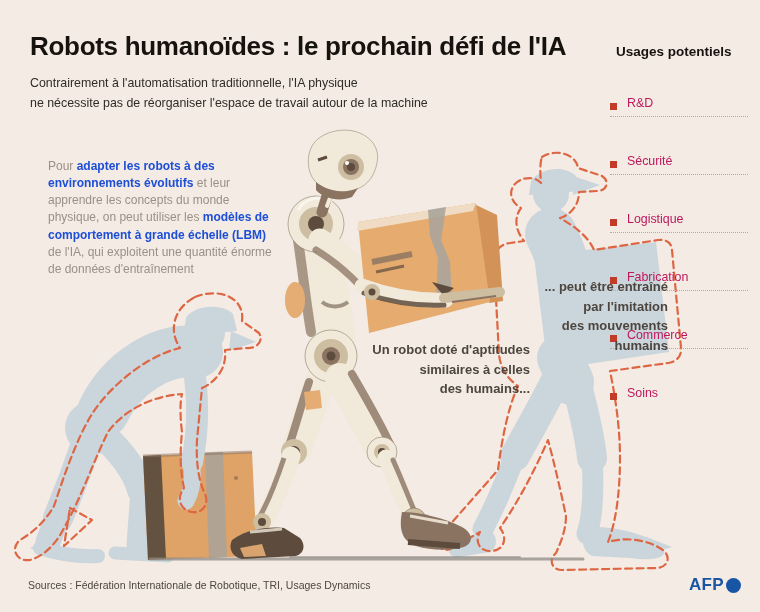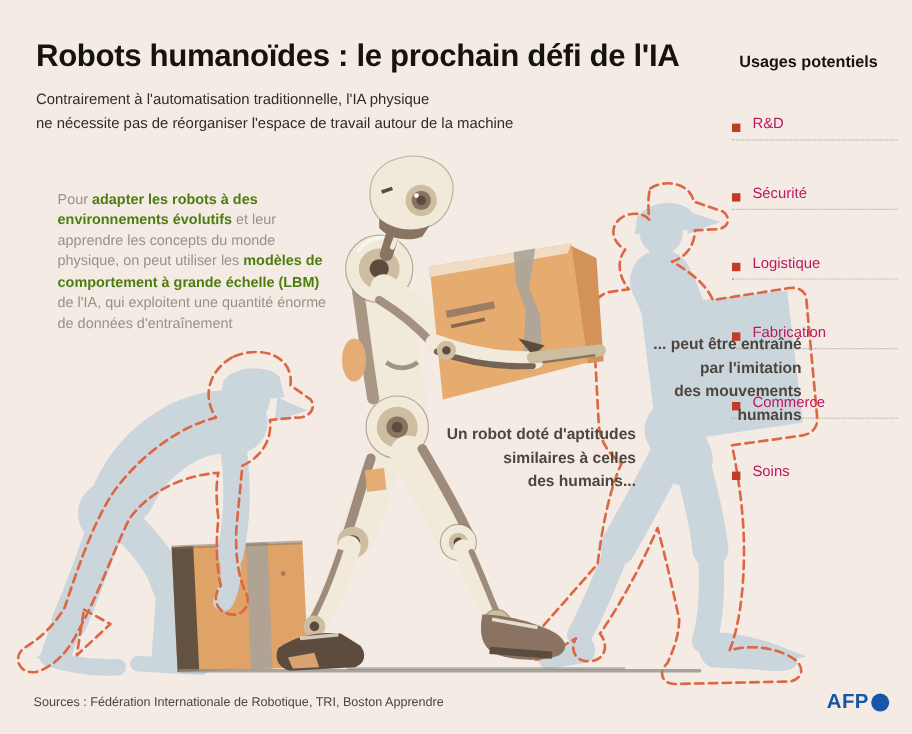--- a/index.html
+++ b/index.html
@@ -15,23 +15,23 @@
   .subtitle{left:30px;top:73px;font-size:12.4px;line-height:1.62;color:#2f2c27;white-space:pre-line;}
   .usages{left:610px;top:44px;width:138px;}
   .usages-title{font-size:13.5px;font-weight:800;color:#16130f;margin:0 0 4px 6px;}
   .usages ul{list-style:none;margin:0;padding:0;}
   .usages li{display:flex;align-items:flex-end;gap:10px;padding:5px 0 6px 0;border-bottom:1px dotted #b3aba3;font-size:12.4px;color:#be185d;margin-top:32px;}
   .usages li:last-child{border-bottom:none;}
   .bullet{width:7px;height:7px;background:#c23b28;flex:0 0 auto;}
   .learn{left:48px;top:158px;width:228px;}
   .learn-heading{font-size:14px;font-weight:800;color:#16130f;margin:0 0 9px 0;}
   .learn-text{font-size:12px;line-height:1.43;color:#9a9088;margin:0;}
-  .learn-text b{color:#4d7c0f;}
+  .learn-text b{color:#1d4ed8;}
   .annot{font-size:13px;font-weight:700;color:#4c463e;line-height:1.5;text-align:right;white-space:pre-line;}
-  .annot-robot{left:330px;top:352px;width:200px;}
+  .annot-robot{left:330px;top:340px;width:200px;}
   .annot-human{left:503px;top:277px;width:165px;}
   .sources{left:28px;top:579px;font-size:10.5px;color:#4c463e;}
   .afp{left:689px;top:575px;display:flex;align-items:center;}
   .afp-text{color:#1856a5;font-weight:800;font-size:17px;letter-spacing:.3px;}
   .afp-globe{width:15px;height:15px;border-radius:50%;background:#1856a5;margin-left:2px;}
 </style>
 </head>
 <body>
 
 <div class="stage">
@@ -213,20 +213,20 @@
   </div>
 
   <div class="txt annot annot-robot">Un robot doté d'aptitudes
 similaires à celles
 des humains...</div>
   <div class="txt annot annot-human">... peut être entraîné
 par l'imitation
 des mouvements
 humains</div>
 
-  <div class="txt sources">Sources : Fédération Internationale de Robotique, TRI, Boston Apprendre</div>
+  <div class="txt sources">Sources : Fédération Internationale de Robotique, TRI, Usages Dynamics</div>
 
   <div class="txt afp">
     <span class="afp-text">AFP</span>
     <span class="afp-globe"></span>
   </div>
 
 </div>
 
 </body></html>

